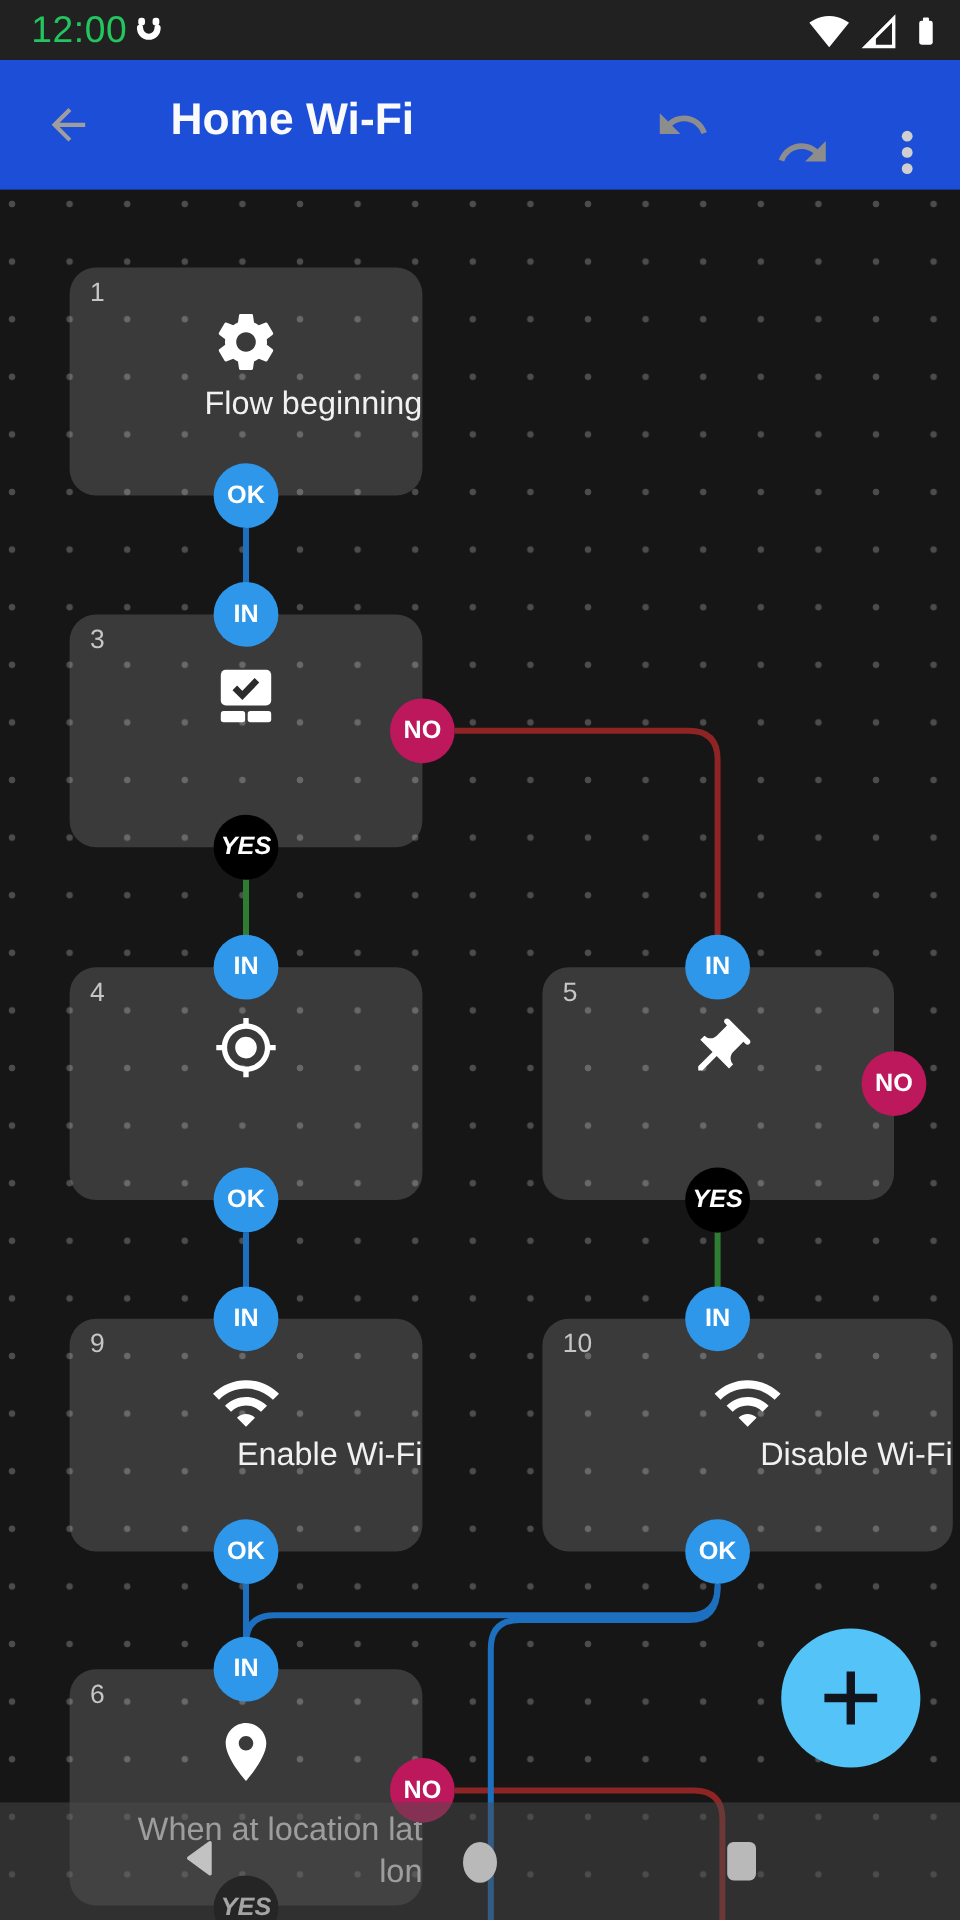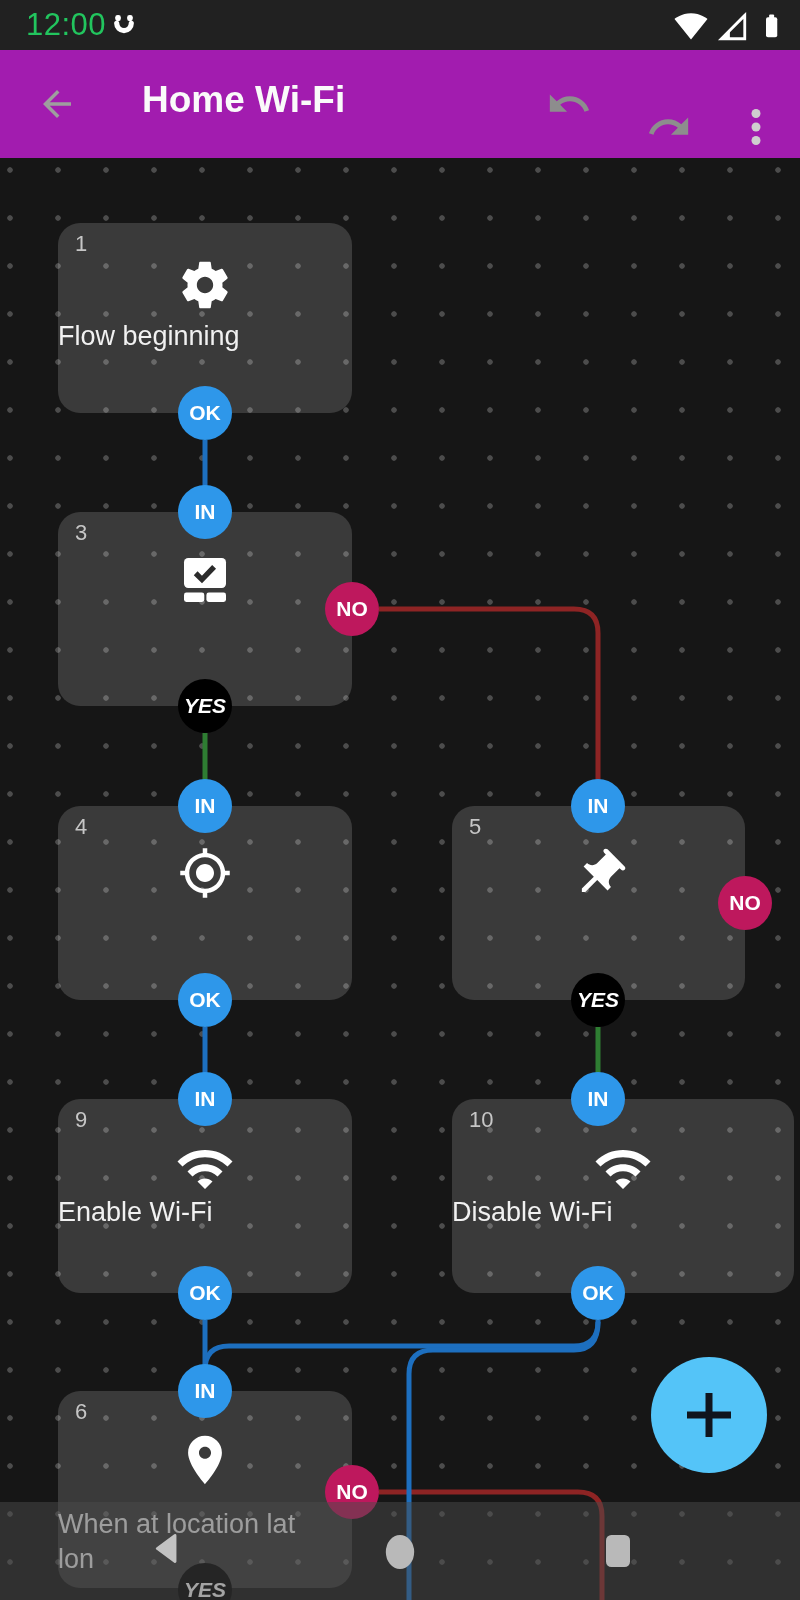--- a/index.html
+++ b/index.html
@@ -4,37 +4,37 @@
 <style>
   html,body{margin:0;padding:0;background:#000;}
   *{box-sizing:border-box;font-family:"Liberation Sans",sans-serif;}
   .screen{position:relative;width:800px;height:1600px;overflow:hidden;background:#161616;}
 
   
   .status-bar{position:absolute;left:0;top:0;width:800px;height:50px;background:#212121;z-index:10;}
   .sb-time{position:absolute;left:26px;top:7px;font-size:31px;color:#22c55e;letter-spacing:.5px;}
   .sb-app-icon{position:absolute;left:106px;top:7px;}
   .sb-right{position:absolute;right:14px;top:9px;display:flex;align-items:center;gap:7px;}
-  .app-bar{position:absolute;left:0;top:50px;width:800px;height:108px;background:#a21caf;z-index:10;}
+  .app-bar{position:absolute;left:0;top:50px;width:800px;height:108px;background:#1d4ed8;z-index:10;}
   .ab-back{position:absolute;left:36px;top:33px;width:42px;height:42px;}
   .ab-title{position:absolute;left:142px;top:29px;font-size:37px;font-weight:700;color:#fafafa;}
   .ab-undo{position:absolute;left:546px;top:82px;width:46px;height:46px;transform:translateY(-50%);top:54px;}
   .ab-redo{position:absolute;left:646px;top:54px;width:46px;height:46px;}
   .ab-menu{position:absolute;left:738px;top:54px;width:36px;height:46px;}
 
   
   .canvas{position:absolute;left:0;top:158px;width:800px;height:1442px;background-color:#161616;
     background-image:radial-gradient(circle,#4c4c4c 2.4px,rgba(0,0,0,0) 3.1px);
     background-size:48px 48px;background-position:-14px -12px;z-index:0;}
 
   .block{position:absolute;background:rgba(255,255,255,0.155);border-radius:22px;z-index:1;}
   .b-num{position:absolute;left:17px;top:8px;font-size:22px;color:#c6c6c6;}
   .b-icon{position:absolute;top:40px;left:0;right:0;display:flex;justify-content:center;}
   .b-icon-hi{top:34px;}
-  .b-label{position:absolute;top:96px;left:0;right:0;text-align:left;font-size:27px;line-height:35px;color:#f1f1f1;white-space:nowrap;}
+  .b-label{position:absolute;top:96px;left:0;right:0;text-align:right;font-size:27px;line-height:35px;color:#f1f1f1;white-space:nowrap;}
   .b-label-low{top:104px;margin-top:12px;}
 
   svg.wires{position:absolute;left:0;top:0;width:800px;height:1600px;z-index:2;pointer-events:none;}
 
   .port{position:absolute;width:54px;height:54px;border-radius:50%;color:#fff;font-size:21px;font-weight:700;
         display:flex;align-items:center;justify-content:center;z-index:3;}
   .port-blue{background:#2e97ea;}
   .port-green{background:#000000;font-style:italic;}
   .port-red{background:#be185d;}
 

